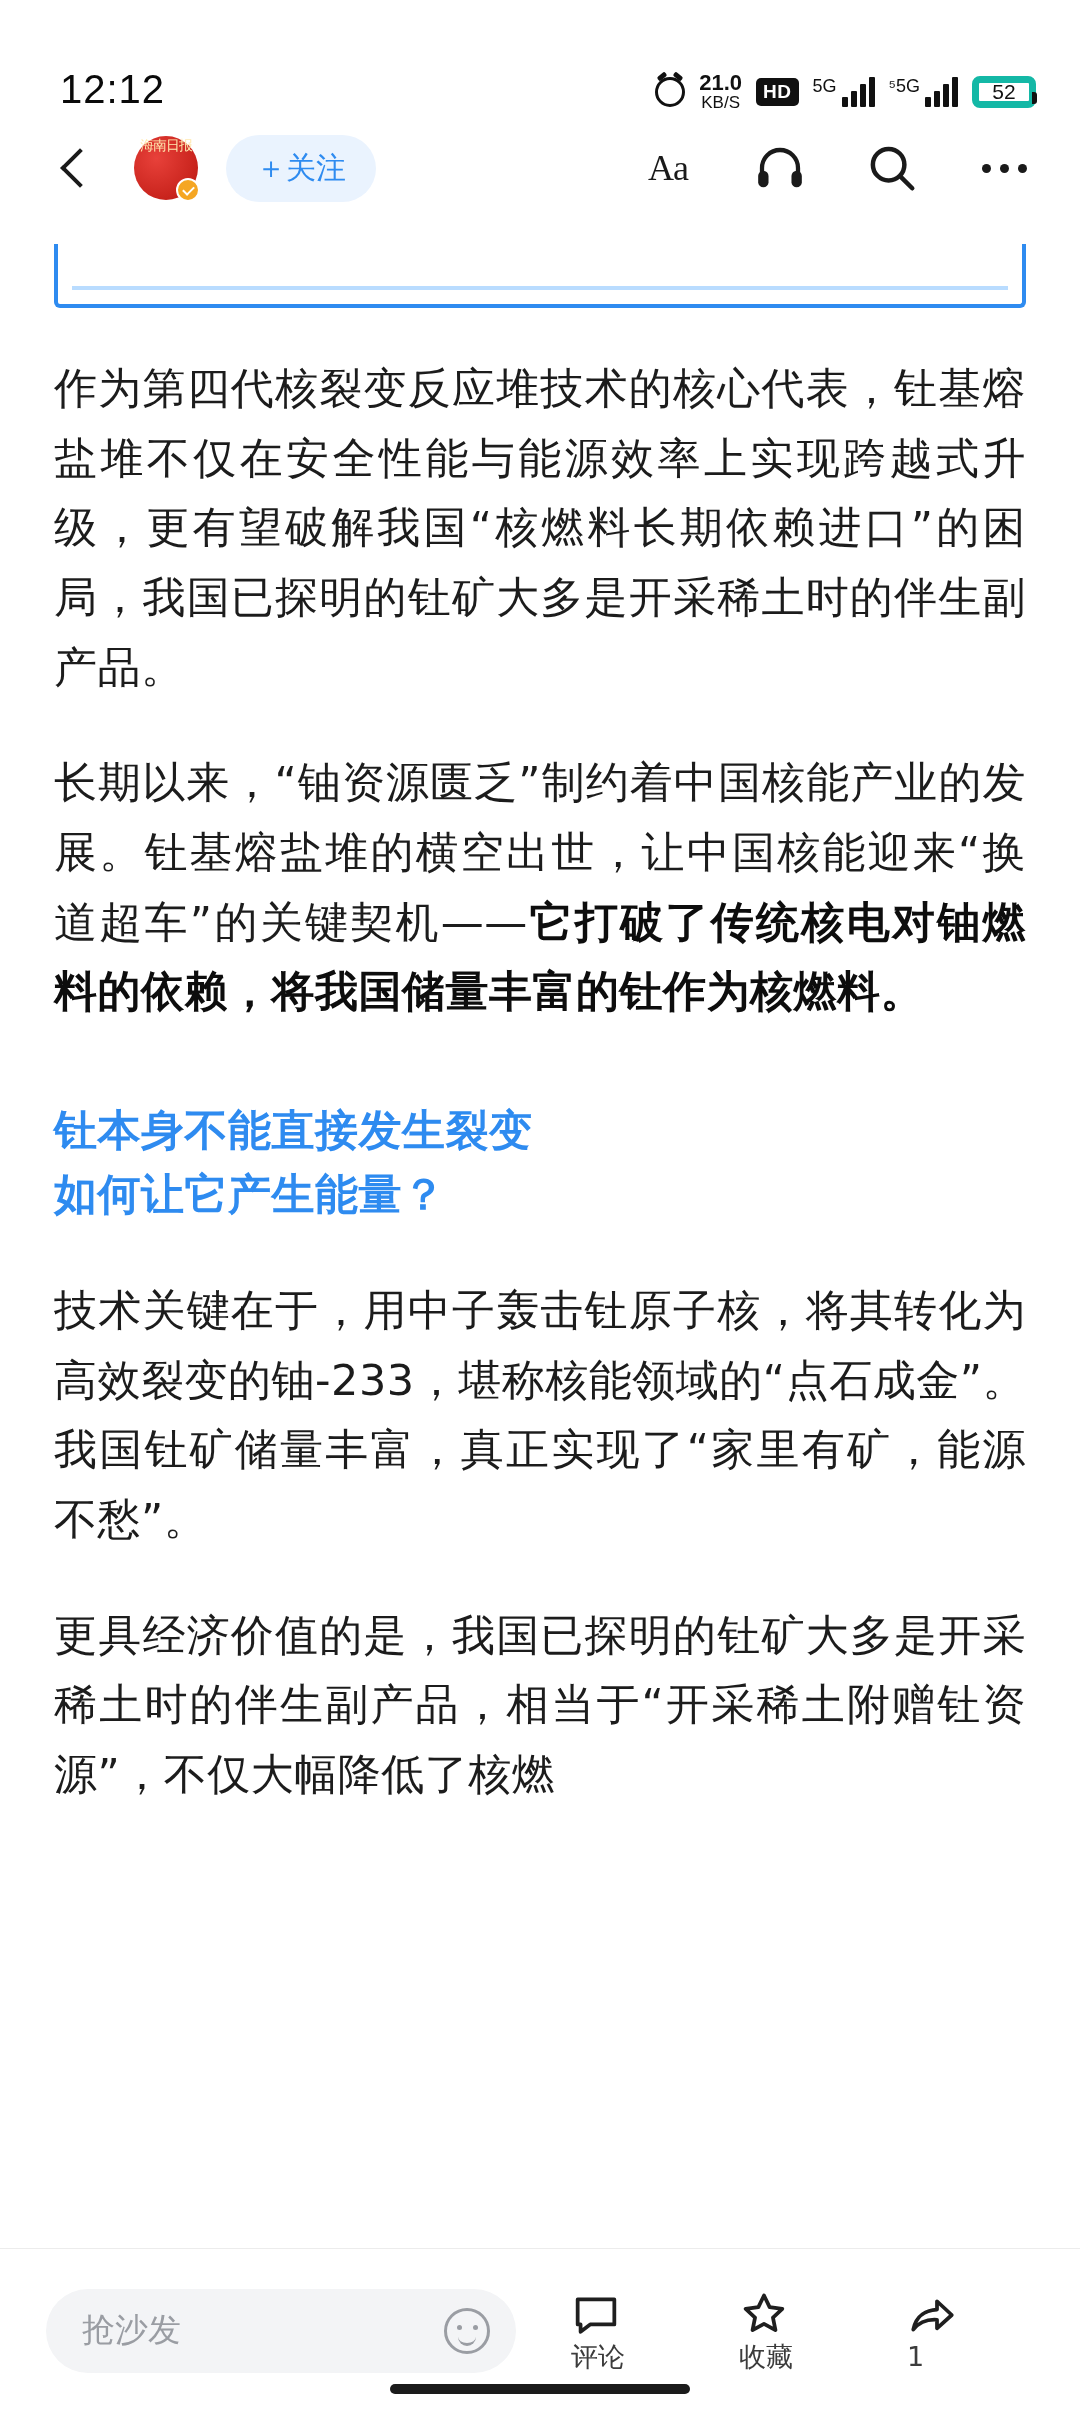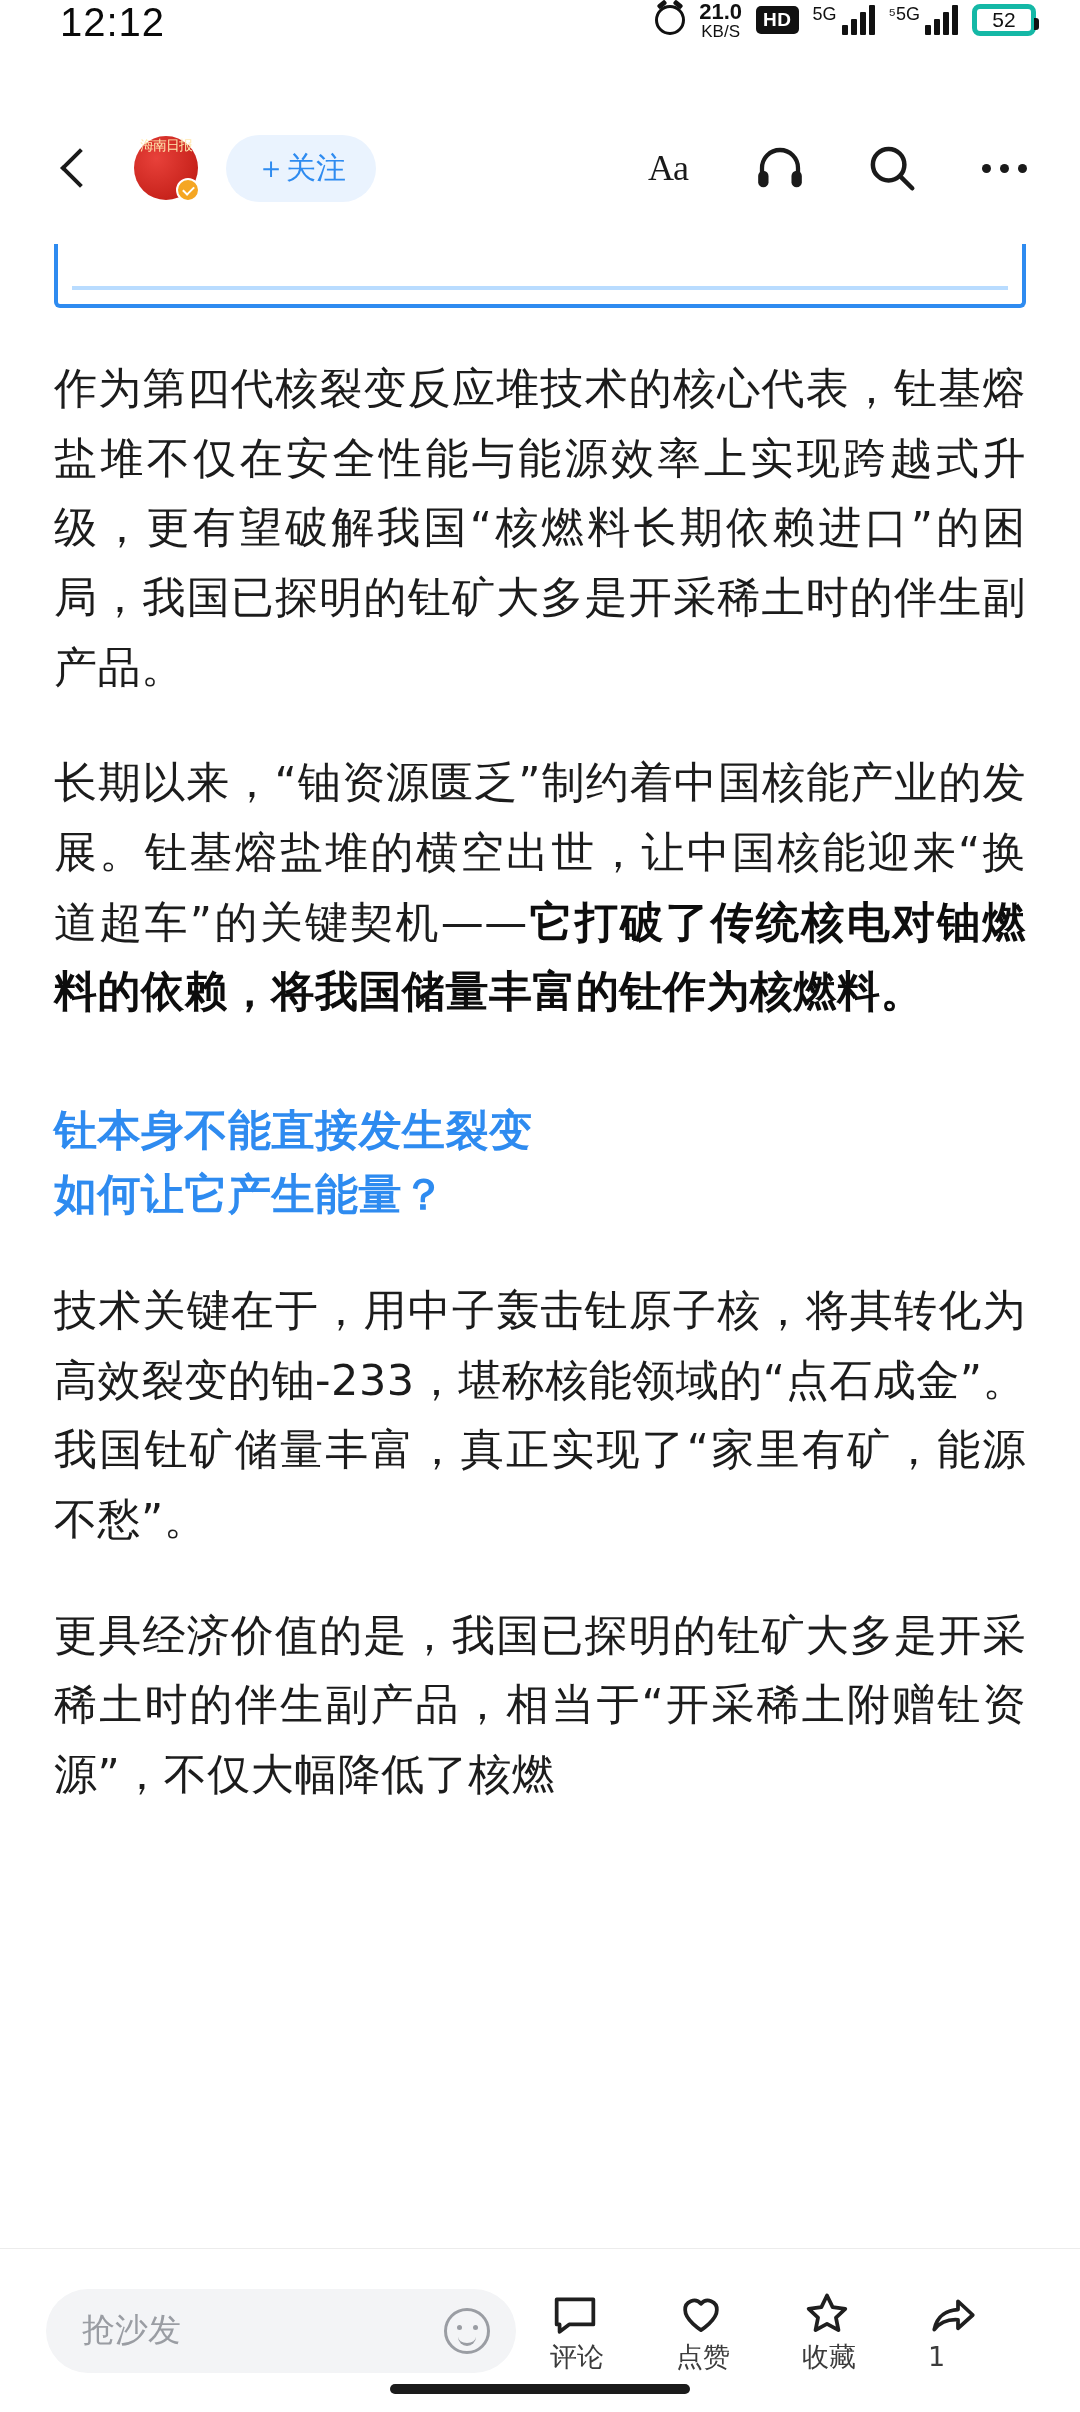--- a/index.html
+++ b/index.html
@@ -17,21 +17,21 @@
     background: #ffffff;
     display: flex;
     flex-direction: column;
   }
 
   
   .status-bar {
     height: 112px;
     flex: 0 0 112px;
     display: flex;
-    align-items: flex-start;
+    align-items: flex-end;
     justify-content: space-between;
     padding: 0 44px 0 60px;
   }
   .status-time {
     font-size: 40px;
     color: #0a0a0a;
     letter-spacing: 1px;
     font-weight: 400;
   }
   .status-right {
@@ -80,21 +80,21 @@
     margin-bottom: 2px;
   }
   .sig-bars { display: flex; align-items: flex-end; gap: 3px; height: 30px; }
   .sig-bars i { width: 6px; background: #111; border-radius: 1px; display: block; }
   .sig-bars i:nth-child(1) { height: 10px; }
   .sig-bars i:nth-child(2) { height: 16px; }
   .sig-bars i:nth-child(3) { height: 23px; }
   .sig-bars i:nth-child(4) { height: 30px; }
   .battery {
     width: 64px; height: 32px;
-    border: 5px solid #14b8a6;
+    border: 7px solid #14b8a6;
     border-radius: 8px;
     display: flex; align-items: center; justify-content: center;
     position: relative;
   }
   .battery::after {
     content: "";
     position: absolute;
     right: -8px; top: 9px;
     width: 5px; height: 12px;
     background: #111;
@@ -409,28 +409,20 @@
 
       <div class="action">
         <span class="ico">
           <svg width="50" height="50" viewBox="0 0 24 24" fill="none" stroke="#1f1f1f" stroke-width="1.8" stroke-linejoin="round">
             <path d="M3.2 5.5h17.6v12H9.2L4.6 21v-3.5H3.2z"></path>
           </svg>
         </span>
         <span class="lbl">评论</span>
       </div>
 
-      <div class="action">
-        <span class="ico">
-          <svg width="50" height="50" viewBox="0 0 24 24" fill="none" stroke="#1f1f1f" stroke-width="1.8" stroke-linejoin="round">
-            <path d="M12 20.2s-7.6-4.7-7.6-9.6A4.3 4.3 0 0 1 12 7.6a4.3 4.3 0 0 1 7.6 3c0 4.9-7.6 9.6-7.6 9.6z"></path>
-          </svg>
-        </span>
-        <span class="lbl">点赞</span>
-      </div>
 
       <div class="action">
         <span class="ico">
           <svg width="50" height="50" viewBox="0 0 24 24" fill="none" stroke="#1f1f1f" stroke-width="1.8" stroke-linejoin="round">
             <path d="M12 3.6l2.7 5.6 6.1.8-4.5 4.2 1.2 6-5.5-3-5.5 3 1.2-6L3.2 10l6.1-.8z"></path>
           </svg>
         </span>
         <span class="lbl">收藏</span>
       </div>
 

